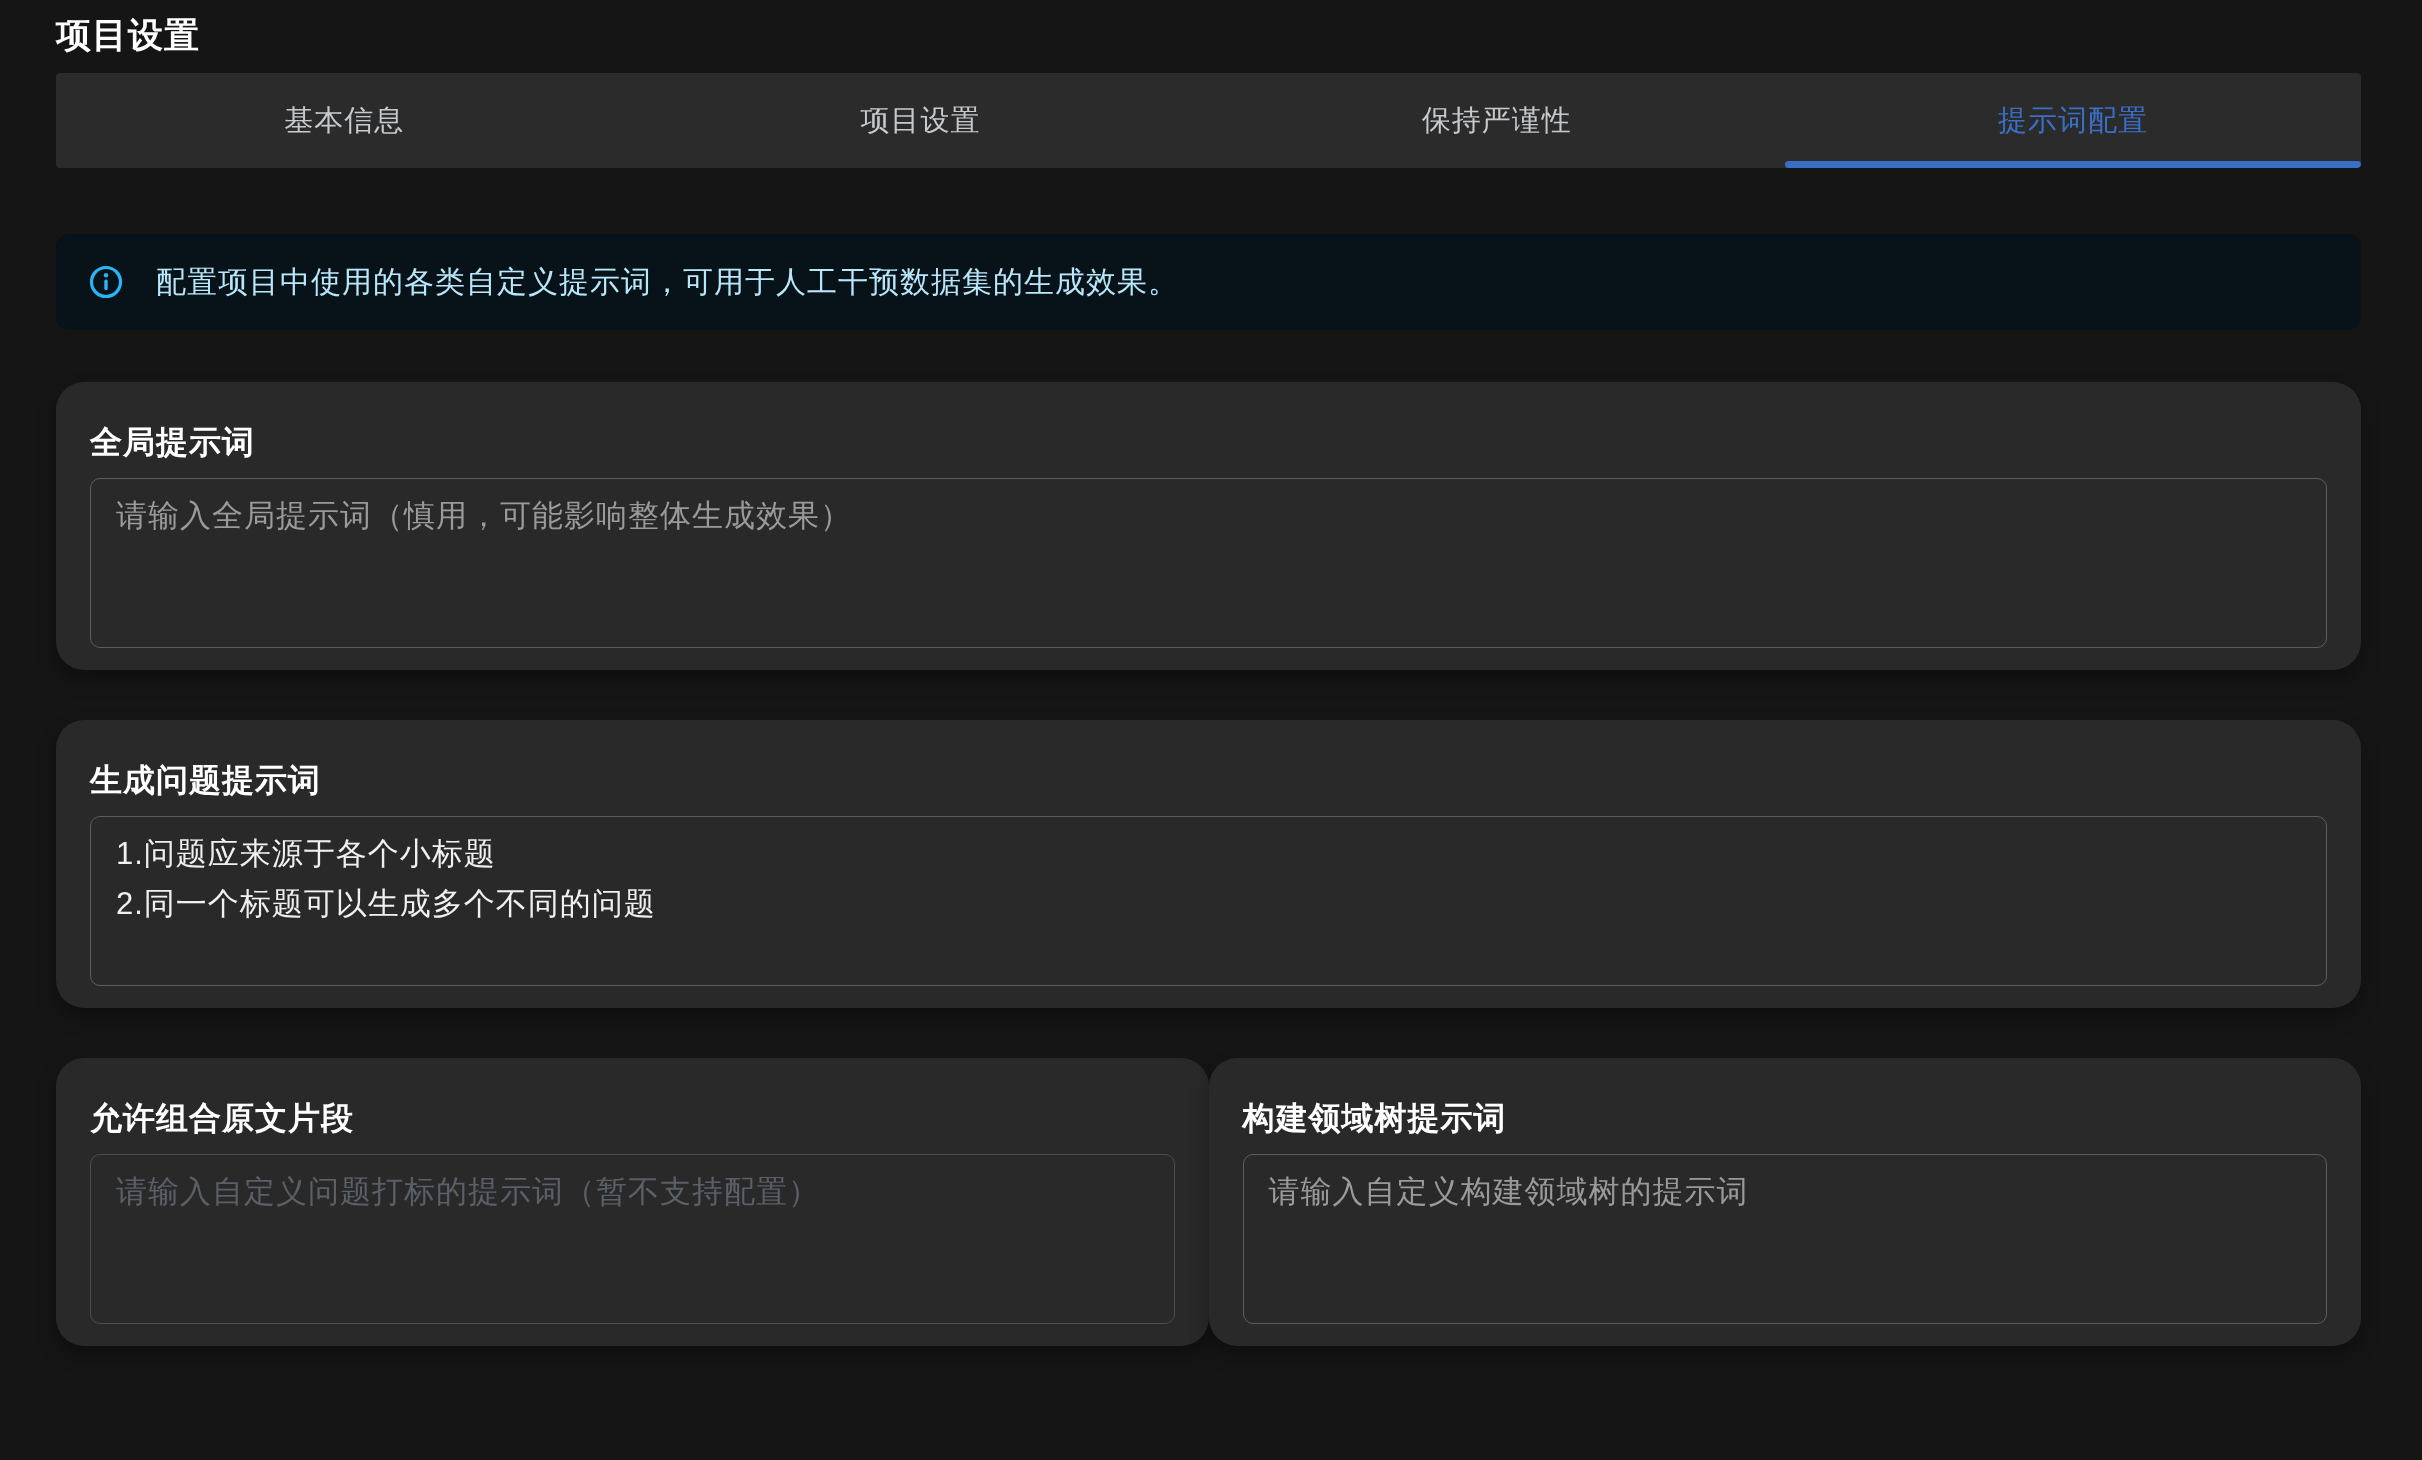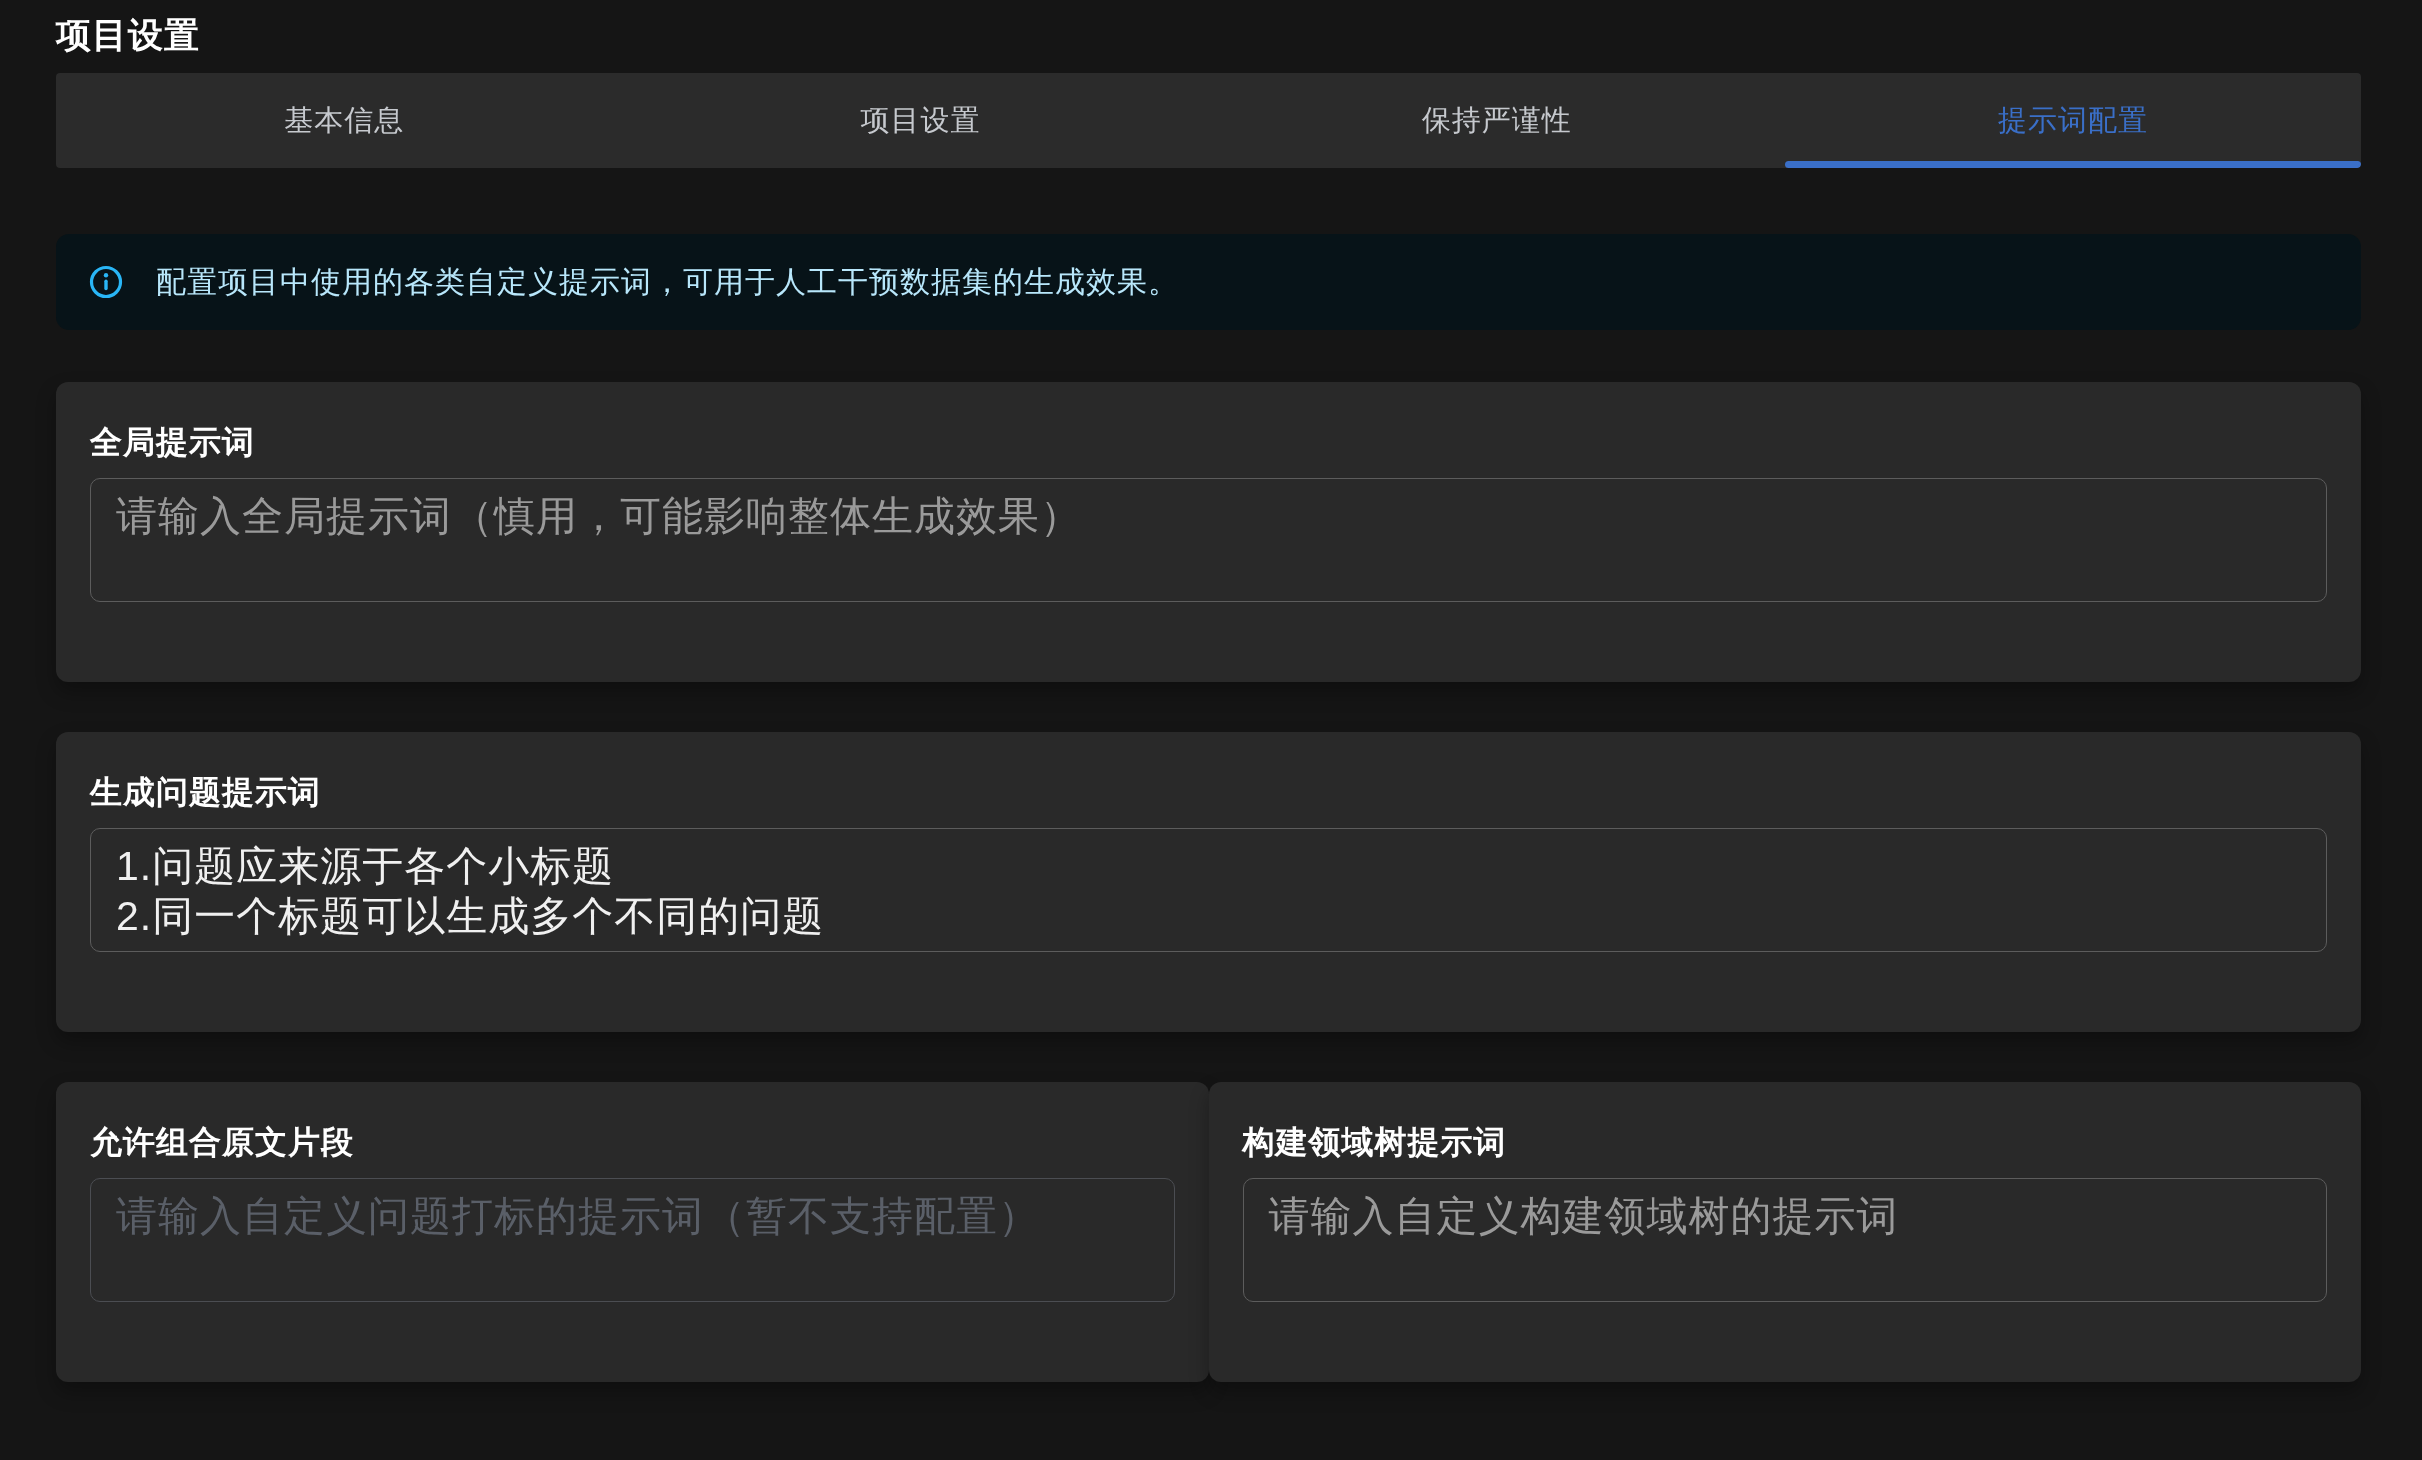--- a/index.html
+++ b/index.html
@@ -46,37 +46,37 @@
     margin-top:66px;height:96px;background:var(--banner-bg);
     border-radius:13px;display:flex;align-items:center;
     padding:0 33px;
     text-align:right;
   }
   .banner .icon-wrap{flex:0 0 auto;display:flex;align-items:center;}
   .banner .banner-text{
     margin-left:33px;color:var(--banner-text);font-size:30px;letter-spacing:1px;
   }
   .card{
-    background:var(--card-bg);border-radius:12px;
-    padding:38px 34px 80px;
+    background:var(--card-bg);border-radius:28px;
+    padding:38px 34px 22px;
     box-shadow:0 10px 20px rgba(0,0,0,0.30);
   }
   .card.full{margin-top:52px;}
   .row{display:flex;margin-top:50px;}
   .row .card{flex:1;min-width:0;}
   h2.card-title{
     margin:0 0 14px;font-size:32px;line-height:44px;
     font-weight:700;color:#ffffff;letter-spacing:1px;
   }
   textarea.prompt-box{
-    display:block;width:100%;height:124px;
+    display:block;width:100%;height:170px;
     background:transparent;
     border:1.5px solid var(--border);border-radius:10px;
     padding:12px 25px;
-    color:var(--text);font-size:41px;line-height:50px;
+    color:var(--text);font-size:31px;line-height:50px;
     font-family:inherit;letter-spacing:1px;
     resize:none;outline:none;overflow:hidden;
   }
   textarea.prompt-box::placeholder{color:var(--ph);opacity:1;}
   textarea.prompt-box.disabled{border-color:var(--border-disabled);}
   textarea.prompt-box.disabled::placeholder{color:var(--ph-disabled);}
 </style>
 </head>
 <body>
 

